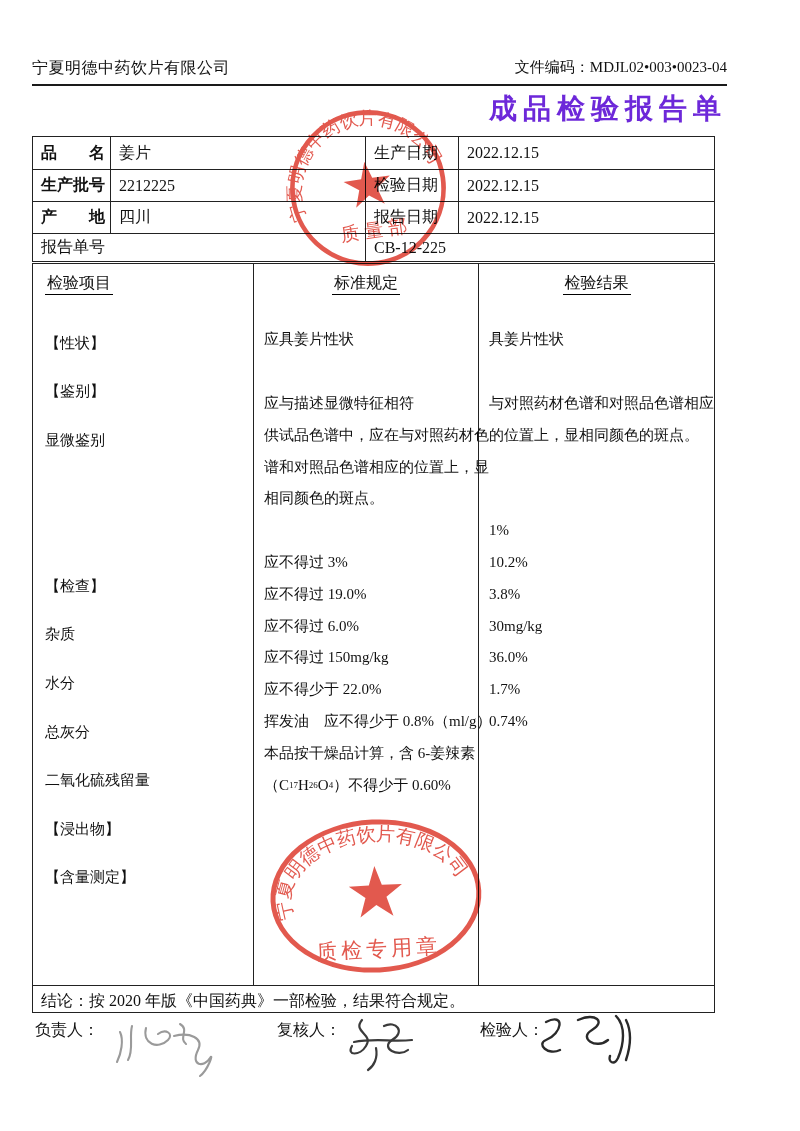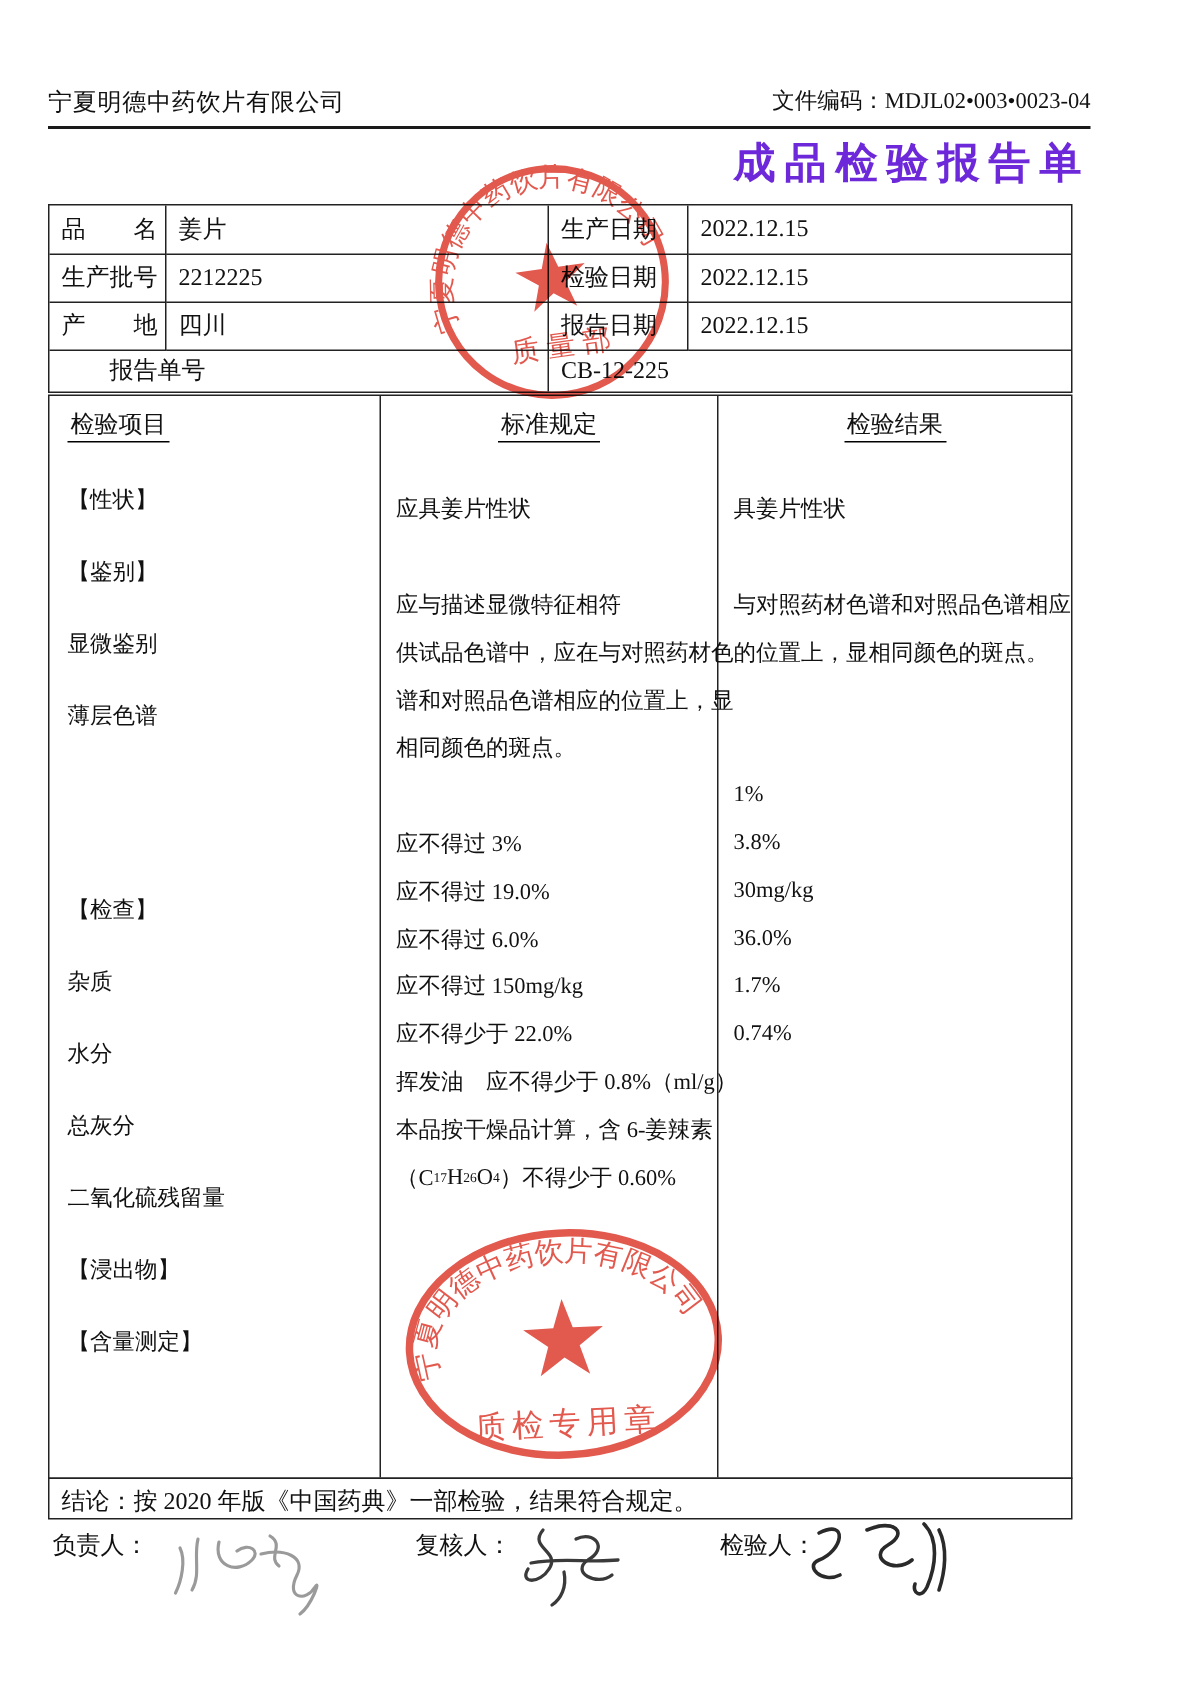--- a/index.html
+++ b/index.html
@@ -17,23 +17,23 @@
 
   
   .info-table { position:absolute; left:32px; top:136px; width:683px;
                 border:1.5px solid #222; display:grid;
                 grid-template-columns:78px 255px 93px 1fr;
                 grid-template-rows:33px 32px 32px 27px; font-size:16px; }
   .info-table .cell { border-right:1px solid #222; border-bottom:1px solid #222;
                       display:flex; align-items:center; padding-left:8px; }
   .info-table .cell.last-col { border-right:none; }
   .info-table .cell.last-row { border-bottom:none; }
-  .info-table .cell.span2a { grid-column:1 / 3;margin-left:32px; }
+  .info-table .cell.span2a { grid-column:1 / 3; }
   .info-table .cell.span2b { grid-column:3 / 5; }
-  .jlabel { display:inline-block; width:64px; text-align:justify; text-align-last:justify; }
+  .jlabel { display:inline-block; width:64px; text-align:justify; text-align-last:justify;font-weight:bold; }
 
   
   .main-table { position:absolute; left:32px; top:263px; width:683px; height:723px;
                 border:1.5px solid #222; display:flex; font-size:15px; }
   .m-col { display:flex; flex-direction:column; }
   .m-col.c1 { width:227px; border-right:1px solid #222;gap:29px; }
   .m-col.c2 { width:225px; border-right:1px solid #222; }
   .m-col.c3 { flex:1; }
   .col-head { height:60px; padding-top:9px; display:flex; font-size:16px; }
   .col-head.left { padding-left:12px; }
@@ -93,21 +93,20 @@
 
   <div class="main-table">
 
     <div class="m-col c1">
       <div class="col-head left">
           <span>检验项目</span>
         </div>
       <div class="line">【性状】</div>
       <div class="line">【鉴别】</div>
       <div class="line">显微鉴别</div>
-      <div class="line">薄层色谱</div>
       <div class="line"></div>
       <div class="line"></div>
       <div class="line">【检查】</div>
       <div class="line">杂质</div>
       <div class="line">水分</div>
       <div class="line">总灰分</div>
       <div class="line">二氧化硫残留量</div>
       <div class="line">【浸出物】</div>
       <div class="line">【含量测定】</div>
       <div class="line"></div>
@@ -147,20 +146,21 @@
       <div class="col-head center">
           <span>检验结果</span>
         </div>
       <div class="line">具姜片性状</div>
       <div class="line"></div>
       <div class="line">与对照药材色谱和对照品色谱相应</div>
       <div class="line">的位置上，显相同颜色的斑点。</div>
       <div class="line"></div>
       <div class="line"></div>
       <div class="line">1%</div>
+      <div class="line">10.2%</div>
       <div class="line">3.8%</div>
       <div class="line">30mg/kg</div>
       <div class="line">36.0%</div>
       <div class="line">1.7%</div>
       <div class="line">0.74%</div>
       <div class="line"></div>
     </div>
   </div>
 
   <div class="conclusion">

